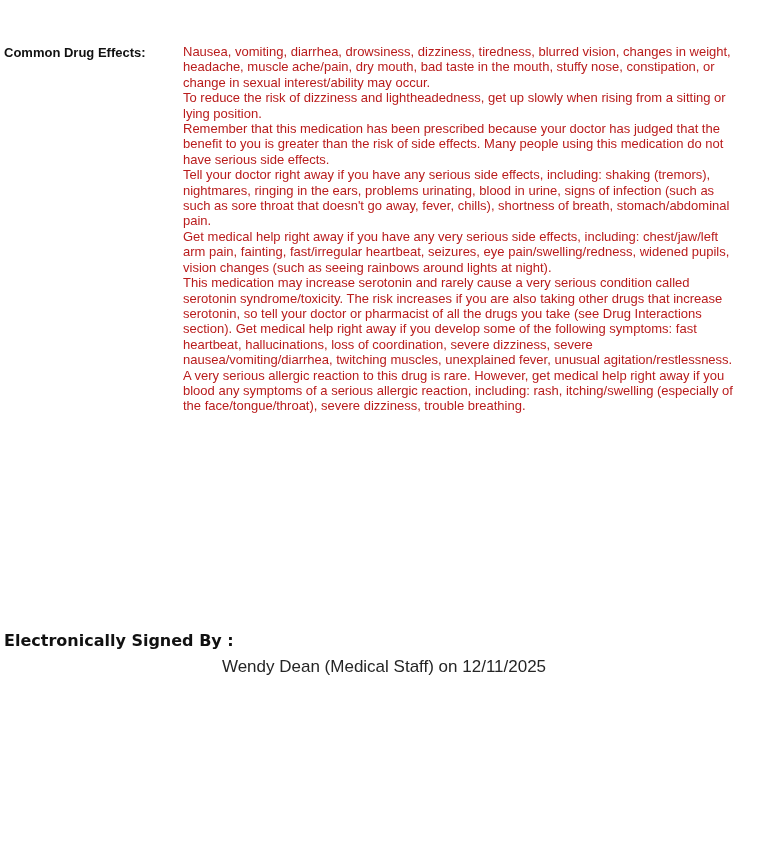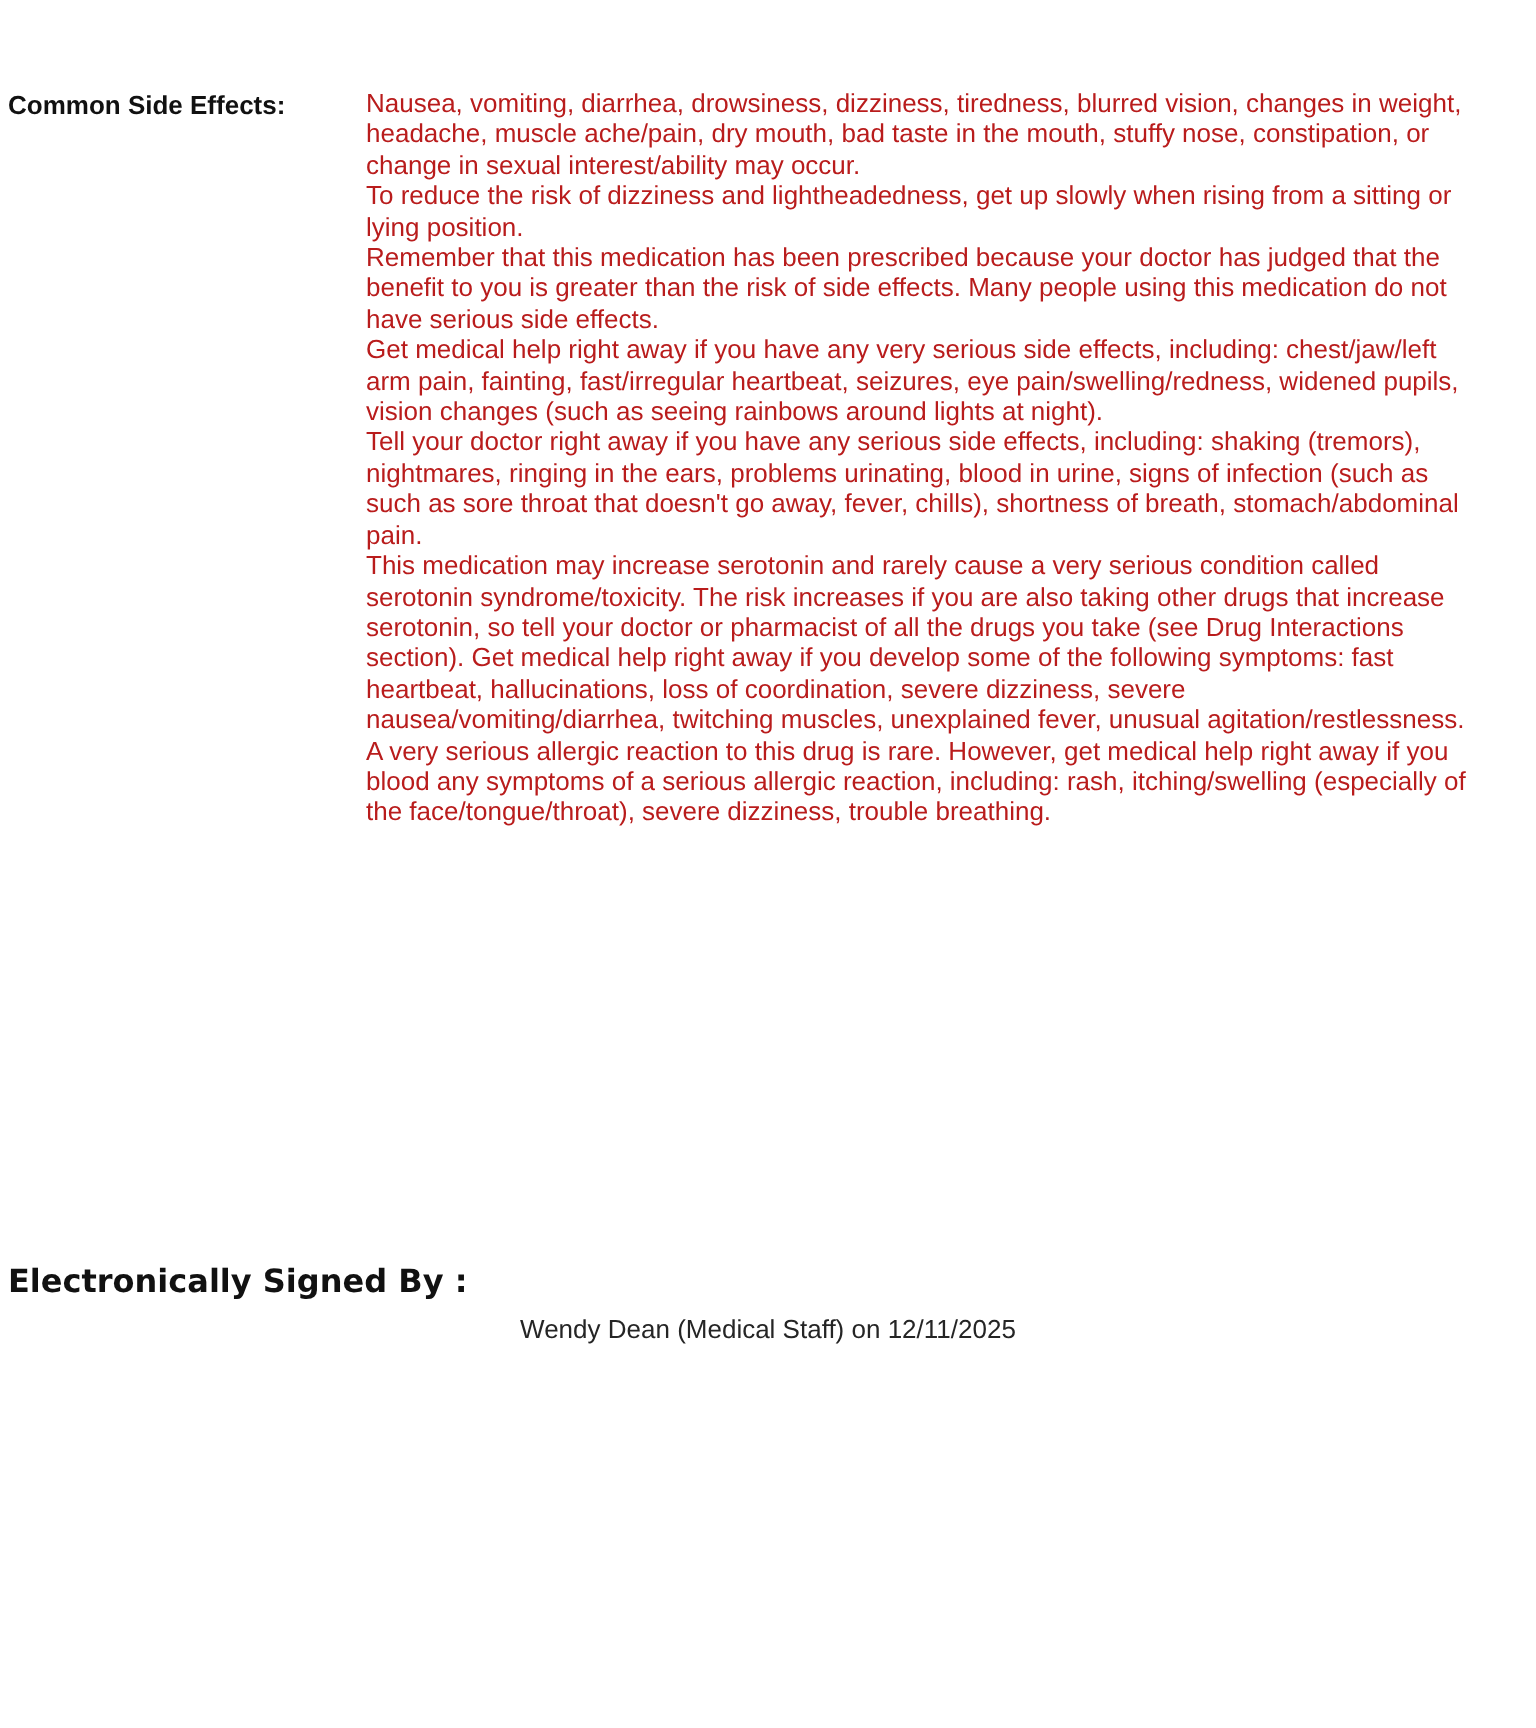--- a/index.html
+++ b/index.html
@@ -46,34 +46,34 @@
     font-weight: bold;
     color: #111111;
     white-space: nowrap;
   }
   .signed-by-line {
     position: absolute;
     left: 0;
     top: 657px;
     width: 768px;
     text-align: center;
-    font-size: 13px;
+    font-size: 17px;
     color: #252525;
   }
 </style>
 </head>
 <body>
 
-<div class="section-label">Common Side Effects:</div>
+<div class="section-label">Common Drug Effects:</div>
 
 <div class="side-effects-text">
     <div class="para">Nausea, vomiting, diarrhea, drowsiness, dizziness, tiredness, blurred vision, changes in weight, headache, muscle ache/pain, dry mouth, bad taste in the mouth, stuffy nose, constipation, or change in sexual interest/ability may occur.</div>
     <div class="para">To reduce the risk of dizziness and lightheadedness, get up slowly when rising from a sitting or lying position.</div>
     <div class="para">Remember that this medication has been prescribed because your doctor has judged that the benefit to you is greater than the risk of side effects. Many people using this medication do not have serious side effects.</div>
+    <div class="para">Tell your doctor right away if you have any serious side effects, including: shaking (tremors), nightmares, ringing in the ears, problems urinating, blood in urine, signs of infection (such as such as sore throat that doesn't go away, fever, chills), shortness of breath, stomach/abdominal pain.</div>
     <div class="para">Get medical help right away if you have any very serious side effects, including: chest/jaw/left arm pain, fainting, fast/irregular heartbeat, seizures, eye pain/swelling/redness, widened pupils, vision changes (such as seeing rainbows around lights at night).</div>
-    <div class="para">Tell your doctor right away if you have any serious side effects, including: shaking (tremors), nightmares, ringing in the ears, problems urinating, blood in urine, signs of infection (such as such as sore throat that doesn't go away, fever, chills), shortness of breath, stomach/abdominal pain.</div>
     <div class="para">This medication may increase serotonin and rarely cause a very serious condition called serotonin syndrome/toxicity. The risk increases if you are also taking other drugs that increase serotonin, so tell your doctor or pharmacist of all the drugs you take (see Drug Interactions section). Get medical help right away if you develop some of the following symptoms: fast heartbeat, hallucinations, loss of coordination, severe dizziness, severe nausea/vomiting/diarrhea, twitching muscles, unexplained fever, unusual agitation/restlessness.</div>
     <div class="para">A very serious allergic reaction to this drug is rare. However, get medical help right away if you blood any symptoms of a serious allergic reaction, including: rash, itching/swelling (especially of the face/tongue/throat), severe dizziness, trouble breathing.</div>
   </div>
 
 <div class="signed-label">Electronically Signed By :</div>
 
 <div class="signed-by-line">Wendy Dean (Medical Staff) on 12/11/2025</div>
 
 </body></html>

